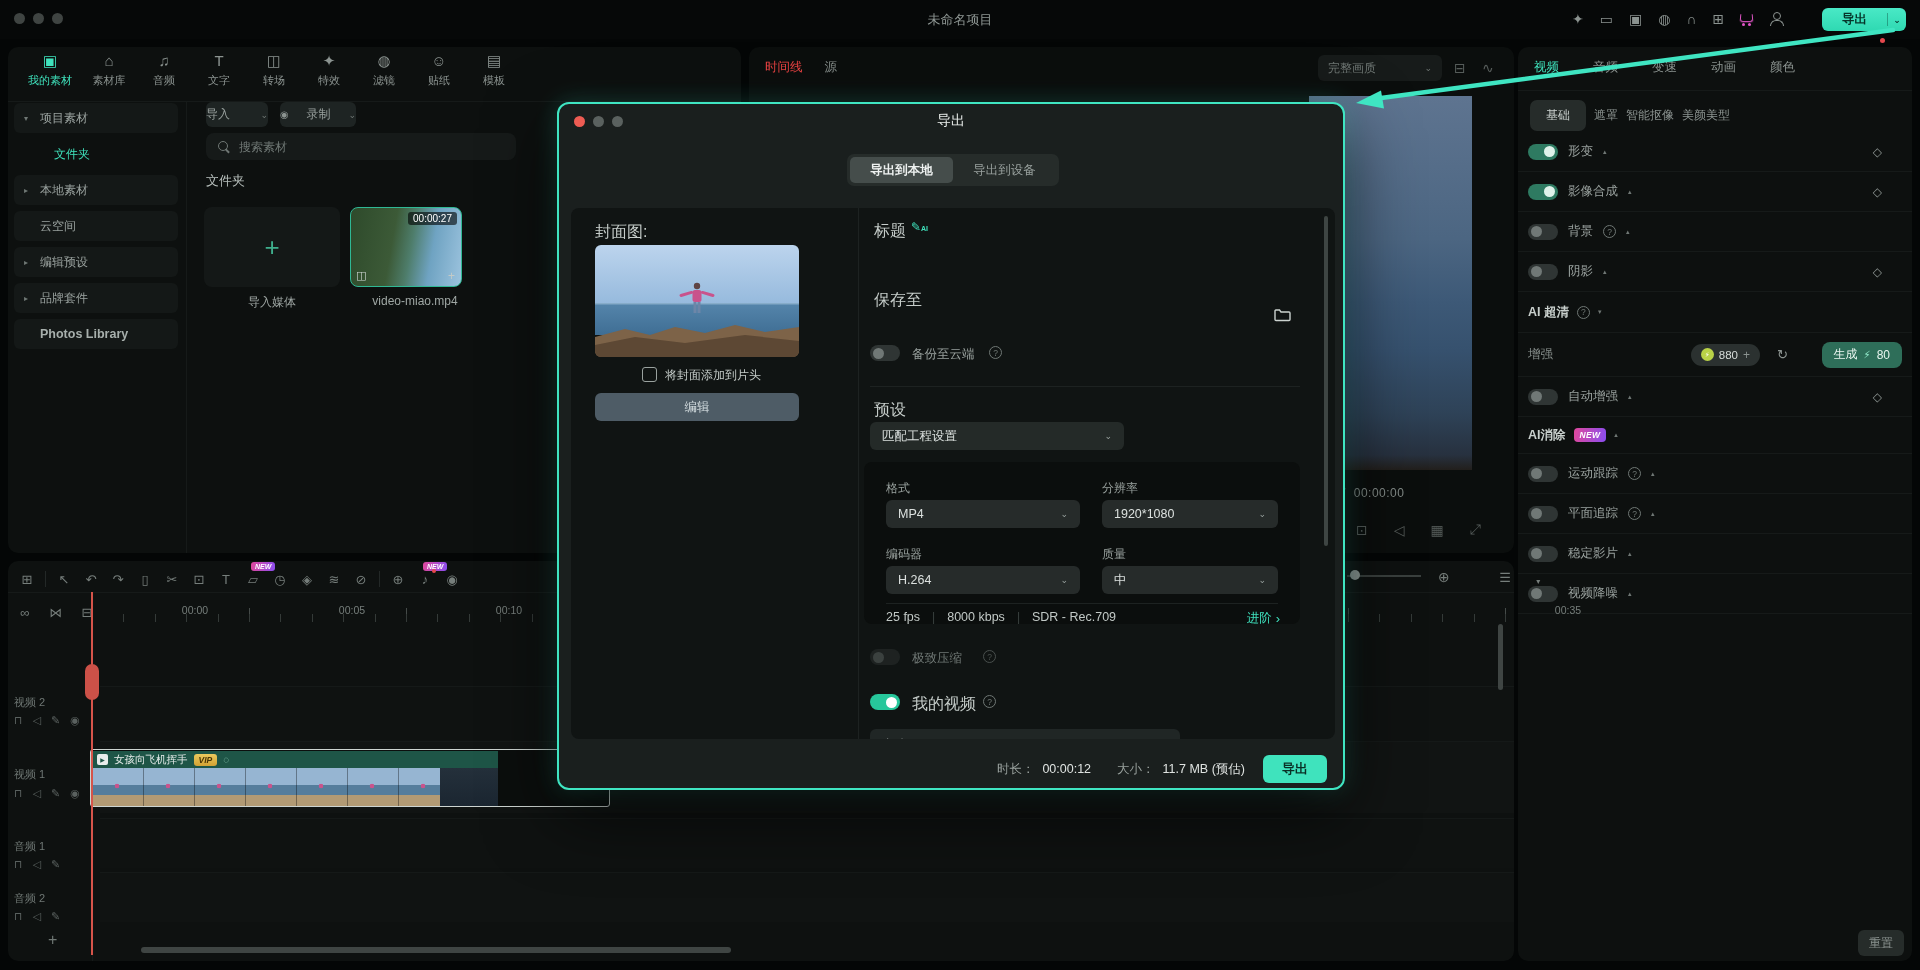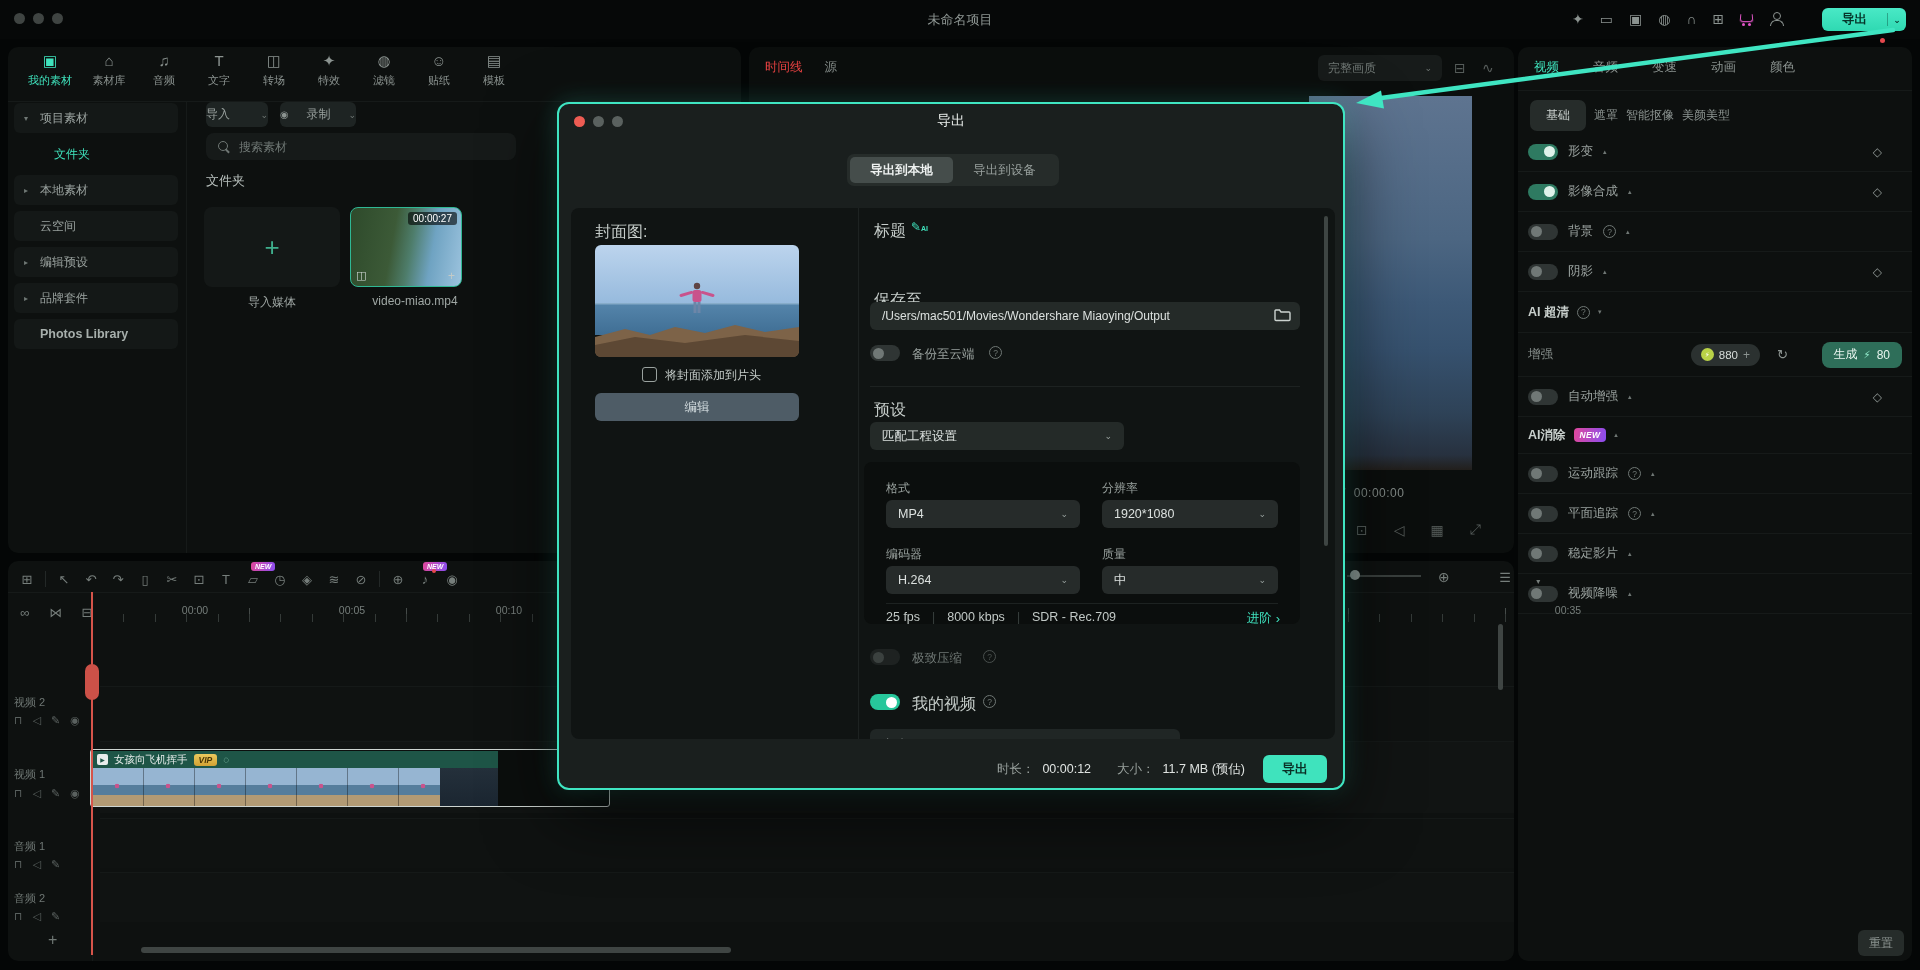--- a/index.html
+++ b/index.html
@@ -602,21 +602,20 @@
     <span class="cb" style="left:71px;top:159px"></span>
     <span class="dlbl" style="left:94px;top:159px;font-size:12px">将封面添加到片头</span>
     <div class="editbtn" style="left:24px;top:185px;width:204px;height:28px">编辑</div>
 
     <div class="ab" style="left:287px;top:0;width:1px;height:531px;background:#1D2221"></div>
 
     <span class="dlbl" style="left:303px;top:13px">标题</span>
     <span class="ab" style="left:340px;top:12px;color:#3FE3BD;font-size:12px"><span>✎</span><span style="font-size:7px;font-weight:700">AI</span></span>
 
     <span class="dlbl" style="left:303px;top:82px">保存至</span>
-    <input class="dinput" style="left: 299px; top: 94px; width: 430px; height: 28px; font-size: 12px; padding-right: 36px;" value="/Users/mac501/Movies/Wondershare Miaoying/Output">
     <span class="ab" style="left:703px;top:99px">
       <svg width="17" height="15" viewBox="0 0 17 15" fill="none" stroke="#CCD3D0" stroke-width="1.4">
           <path d="M1.5,3 h4 l1.5,2 h8 a1,1 0 0 1 1,1 v6.5 a1,1 0 0 1 -1,1 h-13 a1,1 0 0 1 -1,-1 v-8.5 a1,1 0 0 1 1,-1 z"></path>
         </svg>
     </span>
 
     <span class="tgl" style="left:299px;top:137px;position:absolute"></span>
     <span class="dlbl2" style="left:341px;top:138px;font-size:12.5px">备份至云端</span>
     <span class="help" style="position:absolute;left:418px;top:138px">?</span>
 

